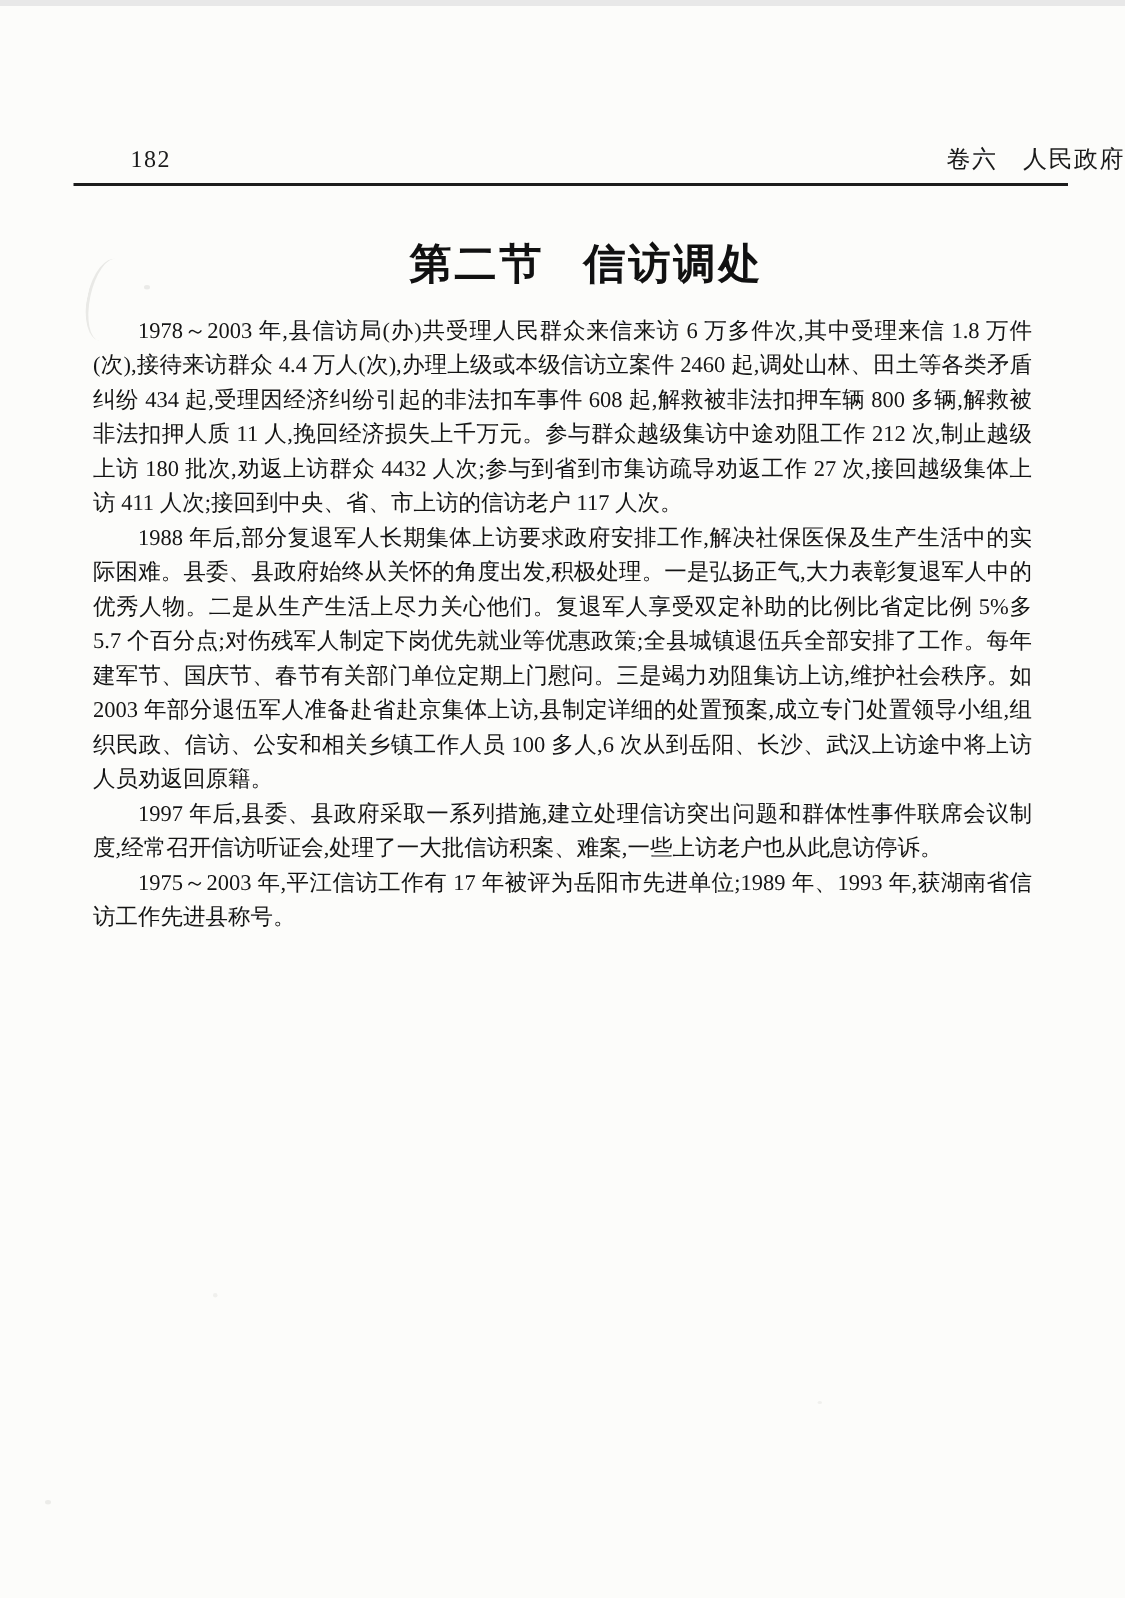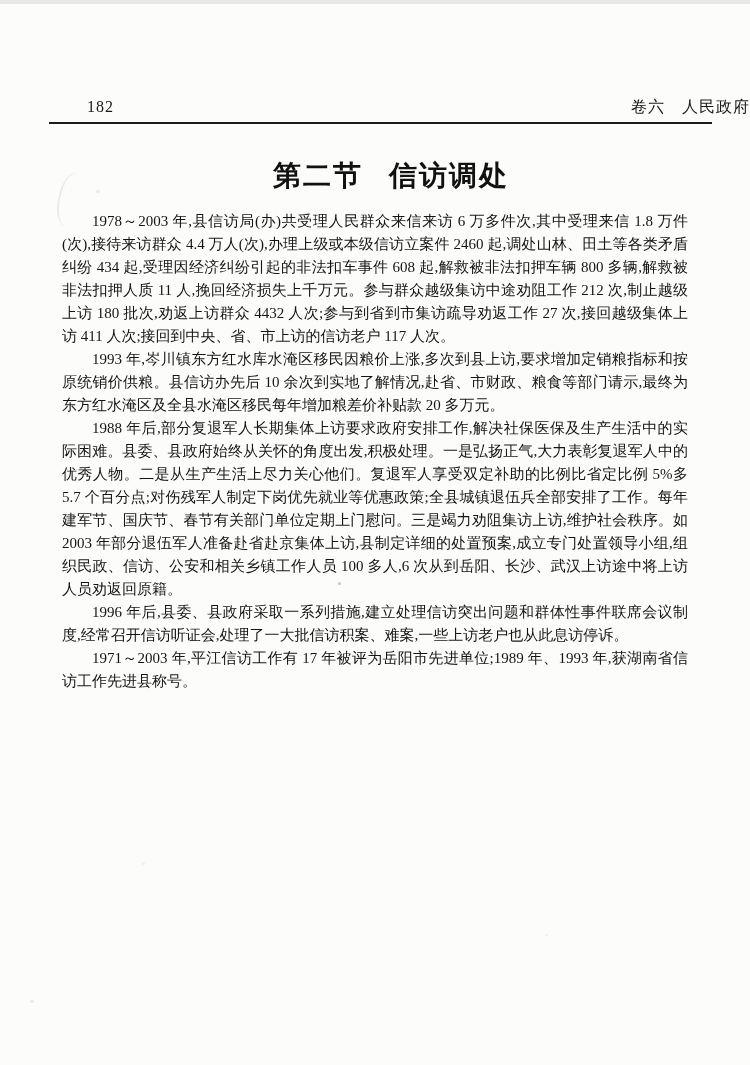--- a/index.html
+++ b/index.html
@@ -112,24 +112,23 @@
   </div>
 
   <div class="header-rule"></div>
 
   <h1 class="section-title">
     <span class="title-number">第二节</span><span class="title-name">信访调处</span>
   </h1>
 
   <div class="body-text">
       <p>1978～2003 年,县信访局(办)共受理人民群众来信来访 6 万多件次,其中受理来信 1.8 万件(次),接待来访群众 4.4 万人(次),办理上级或本级信访立案件 2460 起,调处山林、田土等各类矛盾纠纷 434 起,受理因经济纠纷引起的非法扣车事件 608 起,解救被非法扣押车辆 800 多辆,解救被非法扣押人质 11 人,挽回经济损失上千万元。参与群众越级集访中途劝阻工作 212 次,制止越级上访 180 批次,劝返上访群众 4432 人次;参与到省到市集访疏导劝返工作 27 次,接回越级集体上访 411 人次;接回到中央、省、市上访的信访老户 117 人次。</p>
-      <p>1993 年,岑川镇东方红水库水淹区移民因粮价上涨,多次到县上访,要求增加定销粮指标和按原统销价供粮。县信访办先后 10 余次到实地了解情况,赴省、市财政、粮食等部门请示,最终为东方红水淹区及全县水淹区移民每年增加粮差价补贴款 20 多万元。</p>
       <p>1988 年后,部分复退军人长期集体上访要求政府安排工作,解决社保医保及生产生活中的实际困难。县委、县政府始终从关怀的角度出发,积极处理。一是弘扬正气,大力表彰复退军人中的优秀人物。二是从生产生活上尽力关心他们。复退军人享受双定补助的比例比省定比例 5%多 5.7 个百分点;对伤残军人制定下岗优先就业等优惠政策;全县城镇退伍兵全部安排了工作。每年建军节、国庆节、春节有关部门单位定期上门慰问。三是竭力劝阻集访上访,维护社会秩序。如 2003 年部分退伍军人准备赴省赴京集体上访,县制定详细的处置预案,成立专门处置领导小组,组织民政、信访、公安和相关乡镇工作人员 100 多人,6 次从到岳阳、长沙、武汉上访途中将上访人员劝返回原籍。</p>
-      <p>1996 年后,县委、县政府采取一系列措施,建立处理信访突出问题和群体性事件联席会议制度,经常召开信访听证会,处理了一大批信访积案、难案,一些上访老户也从此息访停诉。</p>
-      <p>1971～2003 年,平江信访工作有 17 年被评为岳阳市先进单位;1989 年、1993 年,获湖南省信访工作先进县称号。</p>
+      <p>1997 年后,县委、县政府采取一系列措施,建立处理信访突出问题和群体性事件联席会议制度,经常召开信访听证会,处理了一大批信访积案、难案,一些上访老户也从此息访停诉。</p>
+      <p>1975～2003 年,平江信访工作有 17 年被评为岳阳市先进单位;1989 年、1993 年,获湖南省信访工作先进县称号。</p>
     </div>
 
   <div class="arc-artifact"></div>
   <div class="speck" style="left:338px; top:578px; width:3px; height:3px; opacity:0.55;"></div>
   <div class="speck" style="left:96px; top:186px; width:4px; height:3px; opacity:0.18;"></div>
   <div class="speck" style="left:478px; top:424px; width:3px; height:3px; opacity:0.14;"></div>
   <div class="speck" style="left:142px; top:858px; width:3px; height:3px; opacity:0.12;"></div>
   <div class="speck" style="left:545px; top:930px; width:3px; height:2px; opacity:0.12;"></div>
   <div class="speck" style="left:30px; top:996px; width:4px; height:3px; opacity:0.16;"></div>
 

